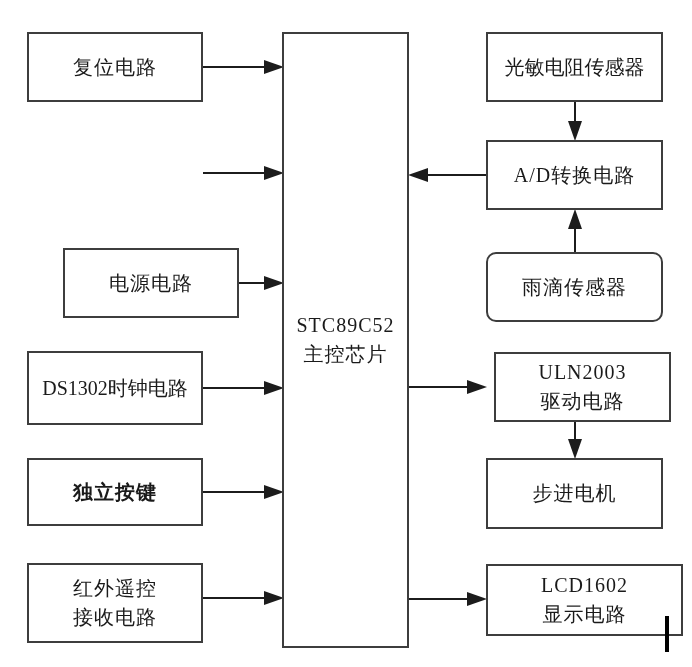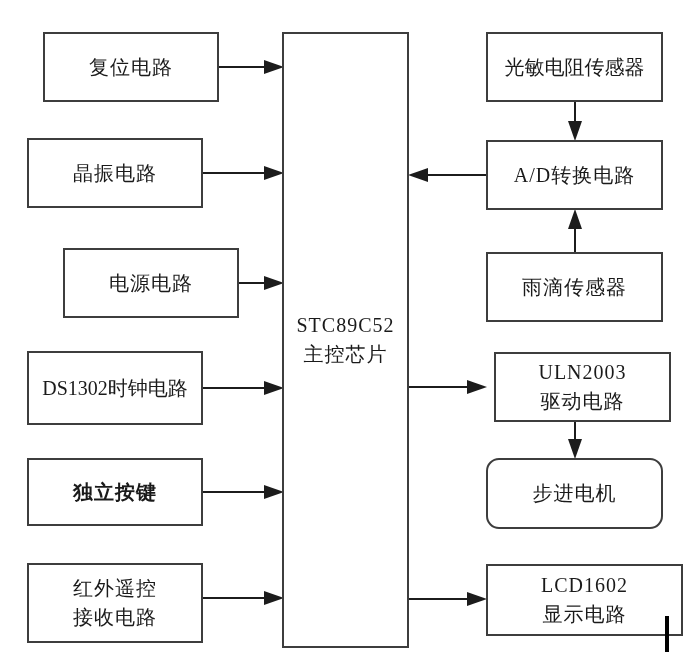--- a/index.html
+++ b/index.html
@@ -27,34 +27,34 @@
     flex-direction:column;
     align-items:center;
     justify-content:center;
     text-align:center;
     font-size:20px;
     line-height:29px;
     letter-spacing:1px;
     white-space:nowrap;
   }
   
-  .n-reset   {left:27px; top:32px;  width:176px;height:70px;margin-left:16px;}
+  .n-reset   {left:27px; top:32px;  width:176px;height:70px;}
   .n-crystal {left:27px; top:138px; width:176px;height:70px;}
   .n-power   {left:27px; top:248px; width:176px;height:70px;margin-left:36px;}
   .n-ds1302  {left:27px; top:351px; width:176px;height:74px;letter-spacing:0;}
   .n-keys    {left:27px; top:458px; width:176px;height:68px;font-weight:bold;}
   .n-ir      {left:27px; top:563px; width:176px;height:80px;}
   
   .n-mcu     {left:282px;top:32px;  width:127px;height:616px;}
   
   .n-photo   {left:486px;top:32px;  width:177px;height:70px;letter-spacing:0;}
   .n-adc     {left:486px;top:140px; width:177px;height:70px;}
-  .n-rain    {left:486px;top:252px; width:177px;height:70px;}
+  .n-rain    {left:486px;top:252px; width:177px;height:70px;border-radius:10px;}
   .n-uln     {left:494px;top:352px; width:177px;height:70px;}
-  .n-stepper {left:486px;top:458px; width:177px;height:71px;border-radius:13px;}
+  .n-stepper {left:486px;top:458px; width:177px;height:71px;}
   .n-lcd     {left:486px;top:564px; width:197px;height:72px;align-items:center;}
   .cursor-bar{
     position:absolute;
     left:665px;top:616px;width:4px;height:36px;
     background:#000;
   }
 </style>
 </head>
 <body>
 
@@ -110,23 +110,20 @@
     </g>
     <g>
       <line x1="409" y1="599" x2="470" y2="599" stroke="currentColor" stroke-width="2"></line>
       <polygon points="487,599 467,592 467,606" fill="currentColor"></polygon>
     </g>
   </svg>
 
   <div class="node n-reset">
     <span>复位电路</span>
   </div>
-  <div class="node n-crystal">
-    <span>晶振电路</span>
-  </div>
   <div class="node n-power">
     <span>电源电路</span>
   </div>
   <div class="node n-ds1302">
     <span>DS1302时钟电路</span>
   </div>
   <div class="node n-keys">
     <span>独立按键</span>
   </div>
   <div class="node n-ir">

